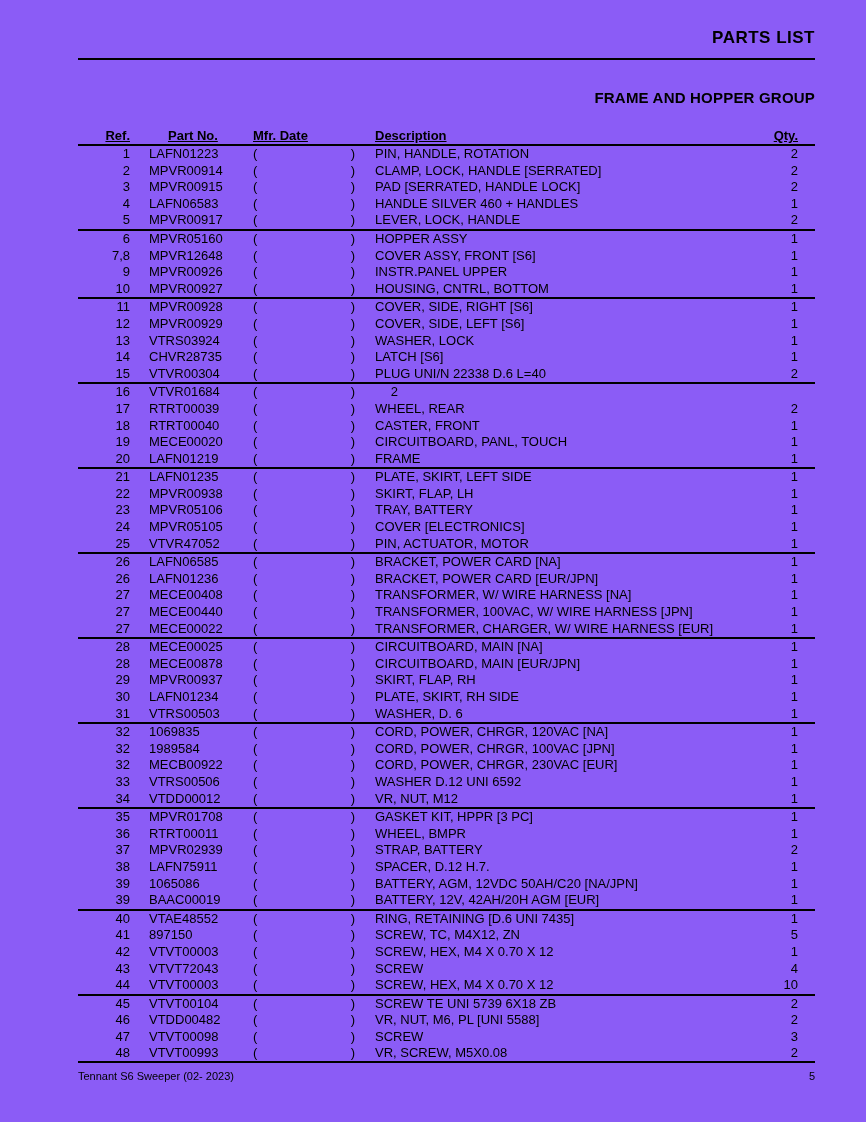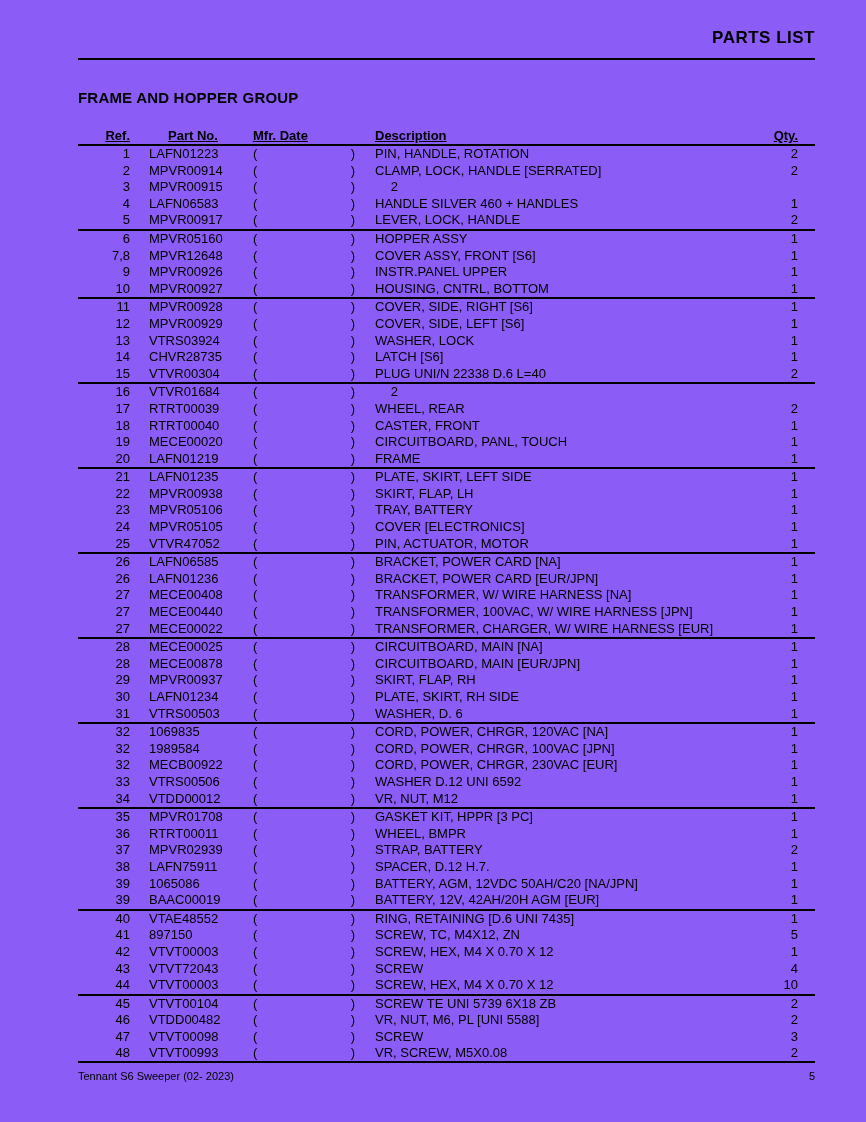--- a/index.html
+++ b/index.html
@@ -30,21 +30,21 @@
     height: 2px;
     background: #000;
   }
   .rule-top { top: 58px; }
   .rule-footer { top: 1061px; }
   .section-title {
     position: absolute;
     top: 89px;
     left: 78px;
     width: 737px;
-    text-align: left;
+    text-align: right;
     font-size: 15px;
     font-weight: 700;
     letter-spacing: 0.2px;
   }
   .table {
     position: absolute;
     top: 127px;
     left: 78px;
     width: 737px;
     font-size: 13px;
@@ -122,20 +122,21 @@
             <div class="c-desc">CLAMP, LOCK, HANDLE [SERRATED]</div>
             <div class="c-qty">2</div>
           </div>
           <div class="row">
             <div class="c-ref">3</div>
             <div class="c-part">MPVR00915</div>
             <div class="c-mfr">
               <span>(</span>
               <span>)</span>
             </div>
+            <div class="c-desc">PAD [SERRATED, HANDLE LOCK]</div>
             <div class="c-qty">2</div>
           </div>
           <div class="row">
             <div class="c-ref">4</div>
             <div class="c-part">LAFN06583</div>
             <div class="c-mfr">
               <span>(</span>
               <span>)</span>
             </div>
             <div class="c-desc">HANDLE SILVER 460 + HANDLES</div>

